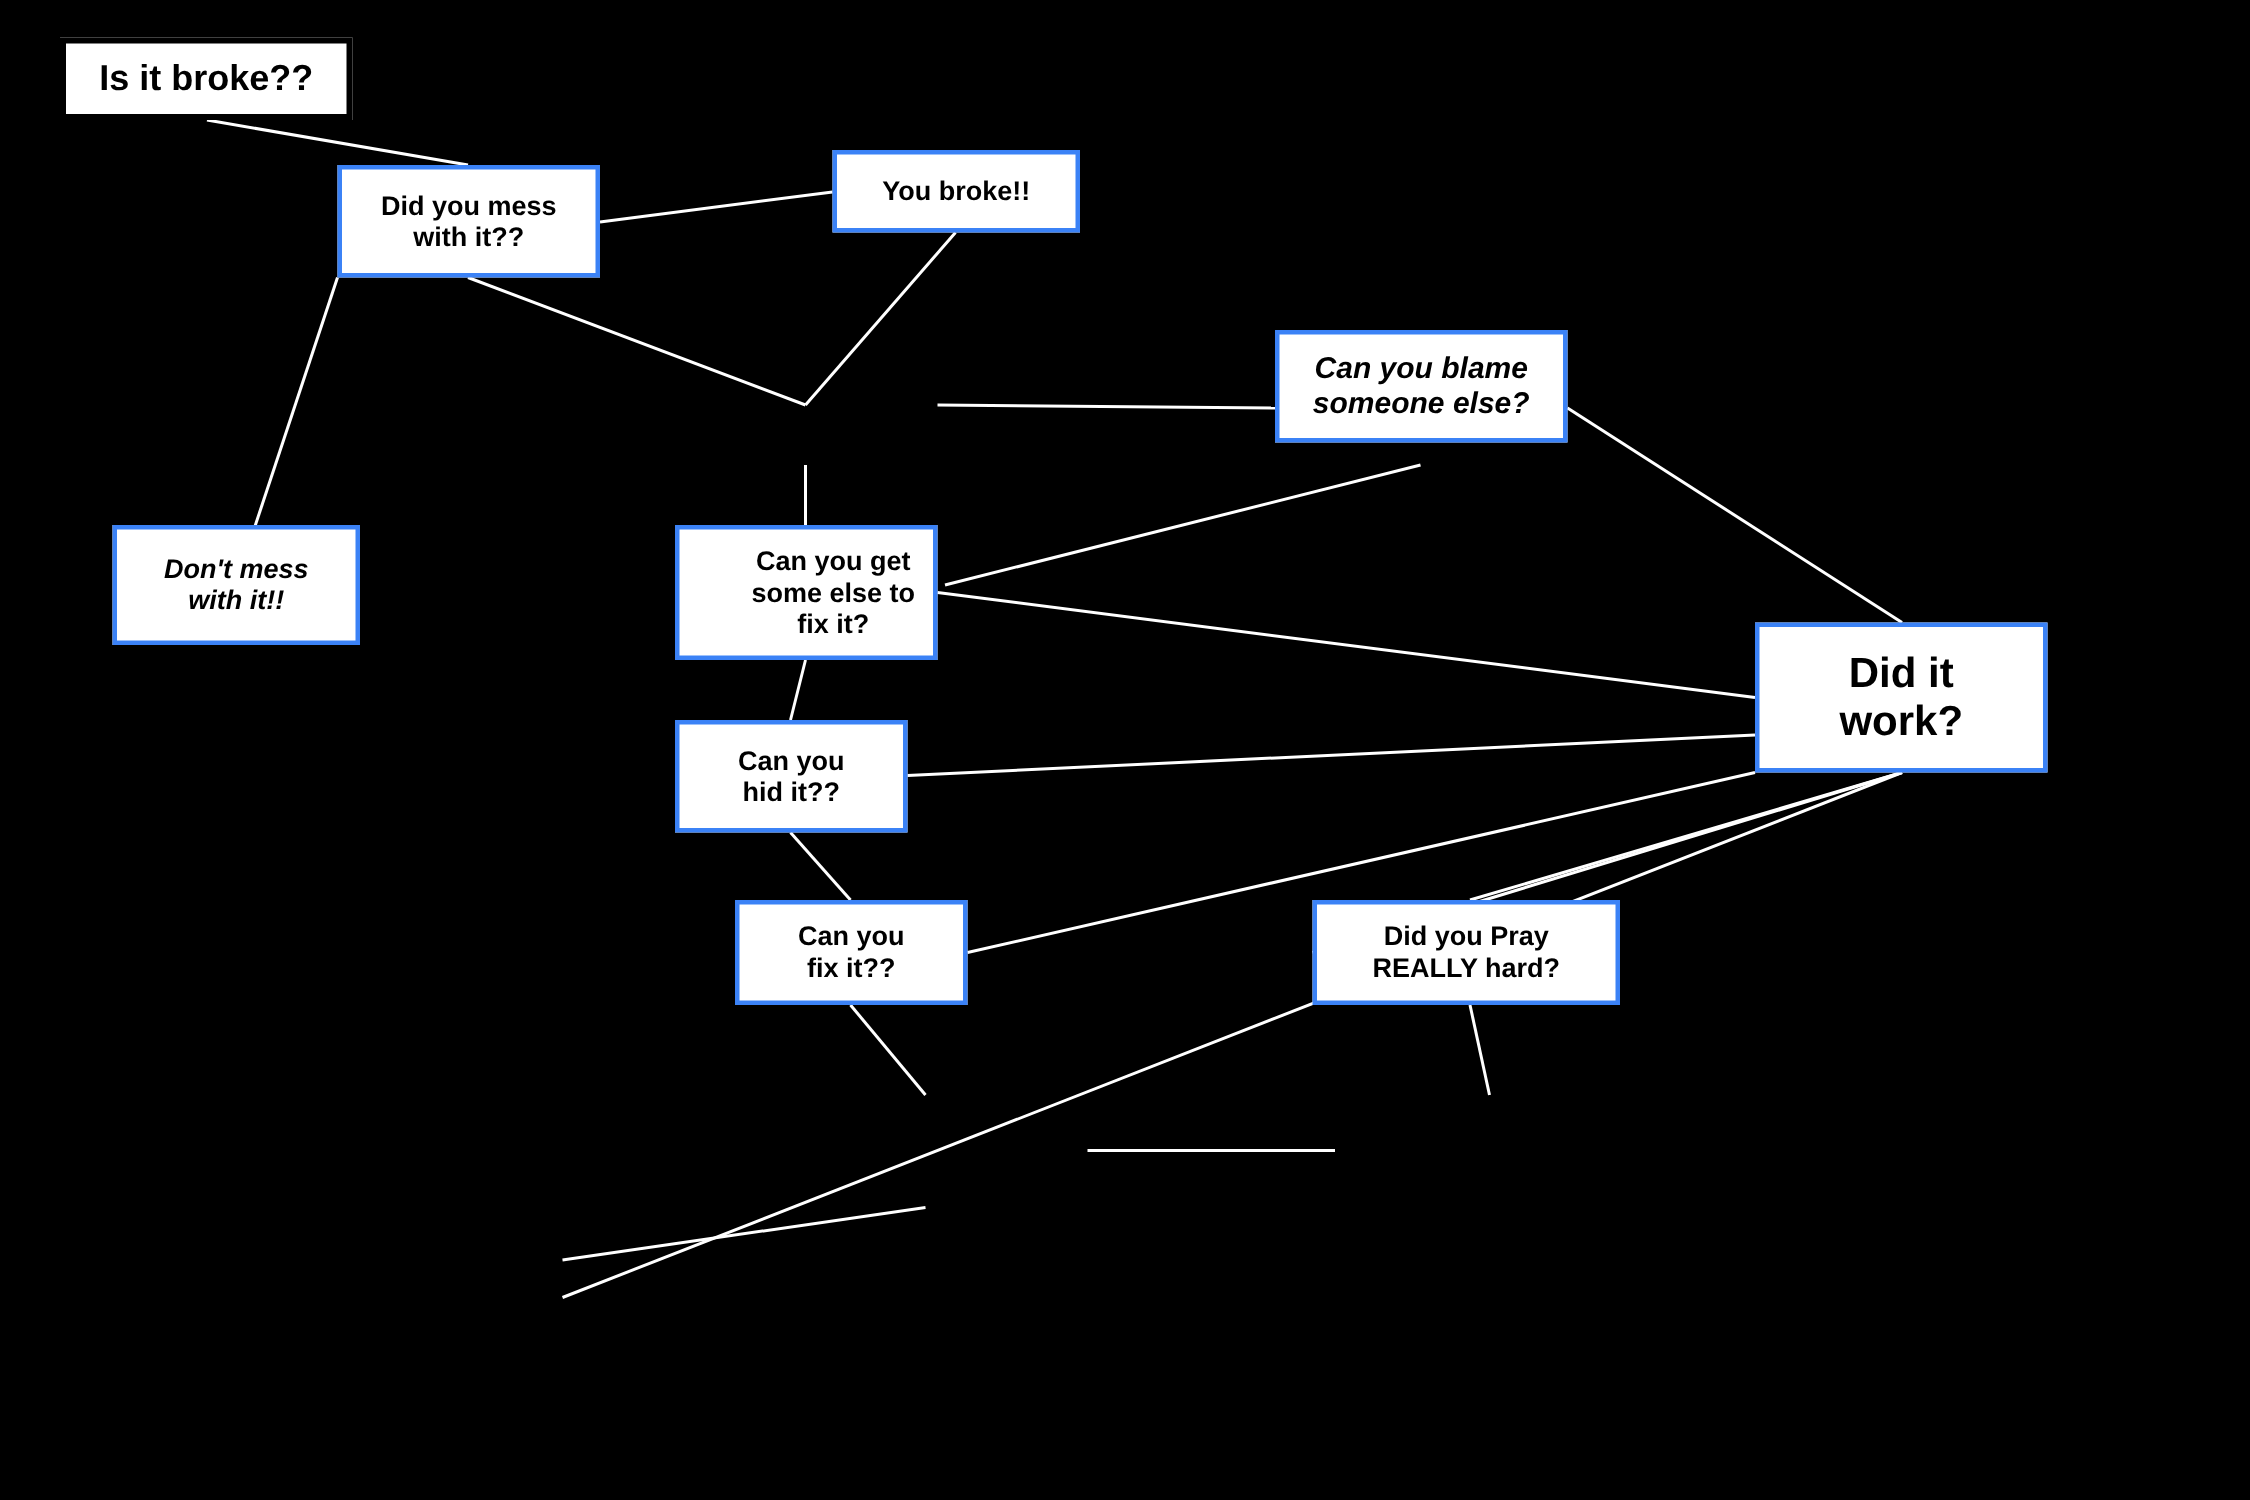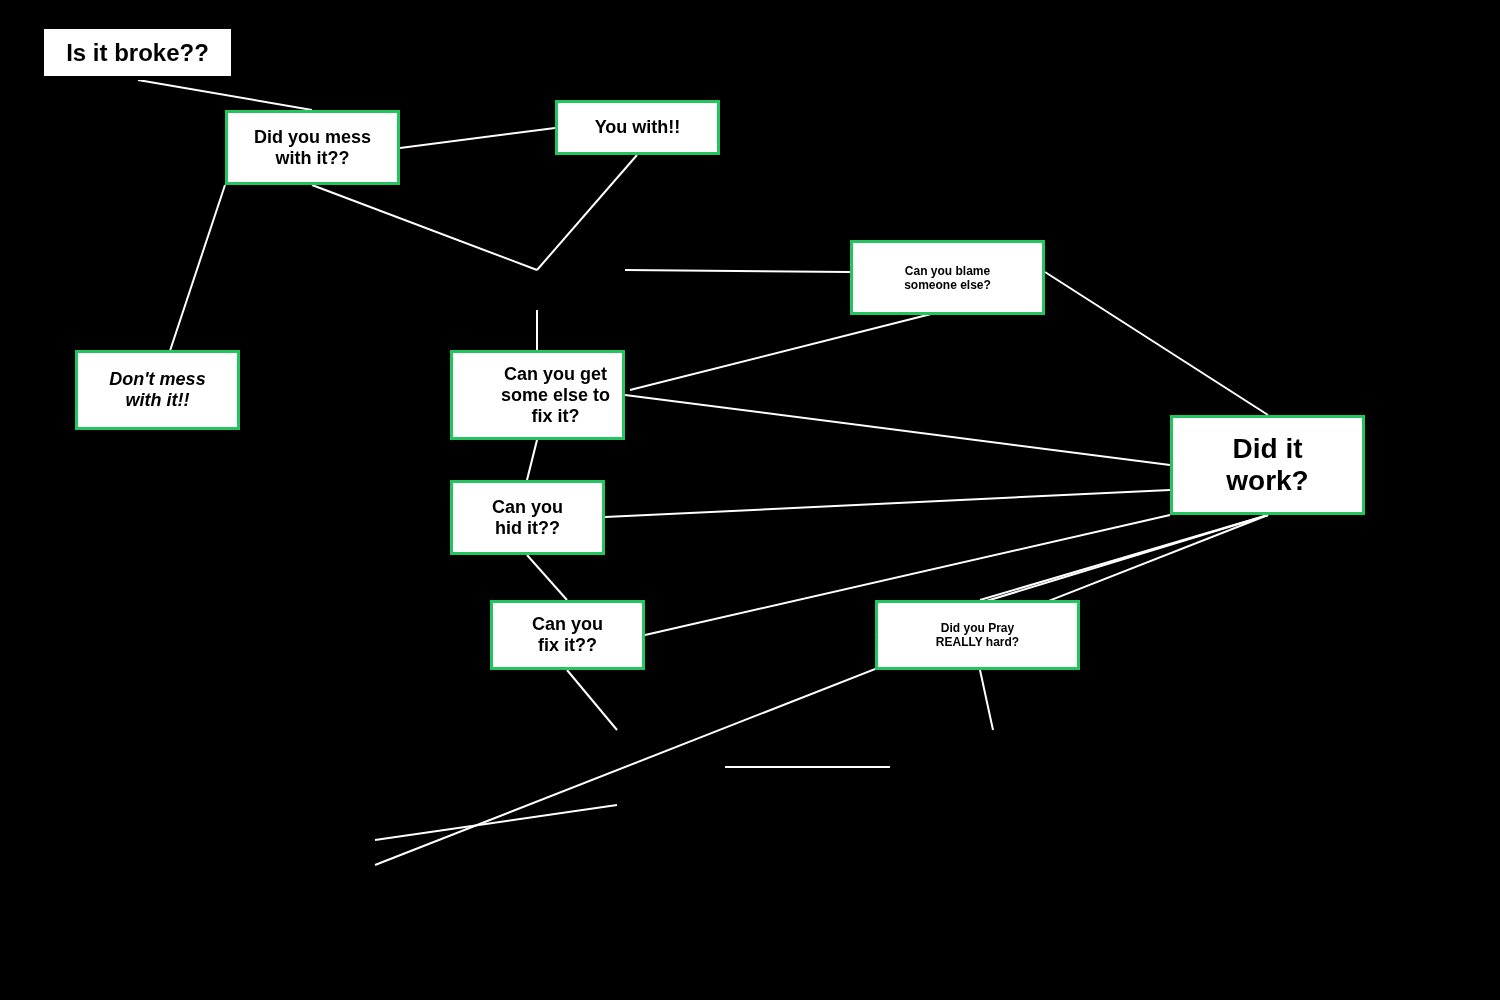--- a/index.html
+++ b/index.html
@@ -12,21 +12,21 @@
       font-family: Arial, sans-serif;
     }
     .flowchart-container {
       position: relative;
       width: 1500px;
       height: 1000px;
     }
     .box {
       position: absolute;
       background: #fff;
-      border: 3px solid #22c55e;
+      border: 3px solid #3b82f6;
       display: flex;
       align-items: center;
       justify-content: center;
       text-align: center;
       font-weight: bold;
       color: #000;
       padding: 8px 12px;
     }
     svg.lines {
       position: absolute;
@@ -93,48 +93,48 @@
 
   <div class="box" style="left:40px;top:25px;width:195px;height:55px;font-size:24px;border:4px solid #000;">
     <span>Is it broke??</span>
   </div>
 
   <div class="box" style="left:225px;top:110px;width:175px;height:75px;font-size:18px;">
     <span>Did you mess<br>with it??</span>
   </div>
 
   <div class="box" style="left:555px;top:100px;width:165px;height:55px;font-size:18px;">
-    <span>You with!!</span>
+    <span>You broke!!</span>
   </div>
 
   <div class="box" style="left:75px;top:350px;width:165px;height:80px;font-size:18px;font-style:italic;">
     <span>Don't mess<br>with it!!</span>
   </div>
 
 
-  <div class="box" style="left:850px;top:240px;width:195px;height:75px;font-size:12px;">
+  <div class="box" style="left:850px;top:220px;width:195px;height:75px;font-size:20px;font-style:italic;">
     <span>Can you blame<br>someone else?</span>
   </div>
 
   <div class="box" style="left:450px;top:350px;width:175px;height:90px;font-size:18px;justify-content:flex-end;">
     <span>Can you get<br>some else to<br>fix it?</span>
   </div>
 
   <div class="box" style="left:450px;top:480px;width:155px;height:75px;font-size:18px;">
     <span>Can you<br>hid it??</span>
   </div>
 
   <div class="box" style="left:490px;top:600px;width:155px;height:70px;font-size:18px;">
     <span>Can you<br>fix it??</span>
   </div>
 
   <div class="box" style="left:1170px;top:415px;width:195px;height:100px;font-size:28px;text-align:center;">
     <span>Did it<br>work?</span>
   </div>
 
-  <div class="box" style="left:875px;top:600px;width:205px;height:70px;font-size:12px;">
+  <div class="box" style="left:875px;top:600px;width:205px;height:70px;font-size:18px;">
     <span>Did you Pray<br>REALLY hard?</span>
   </div>
 
 
 
 
 </div>
 
 </body></html>

